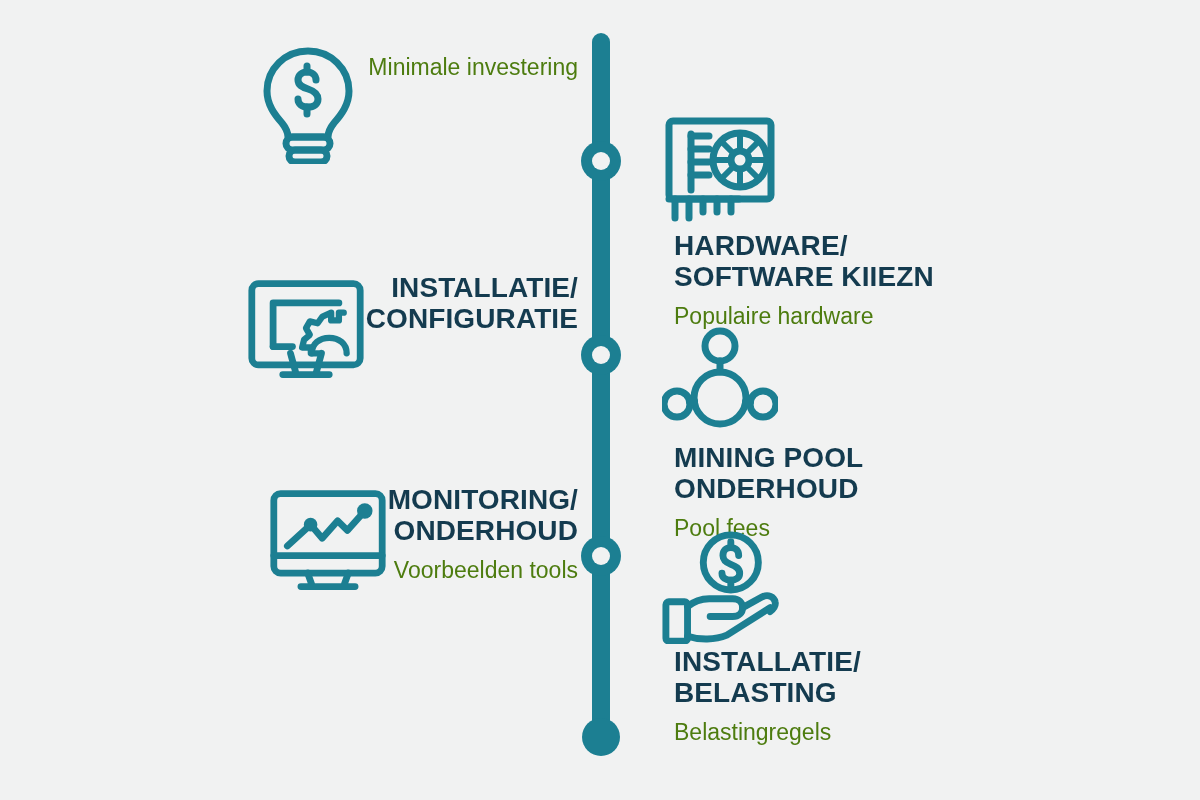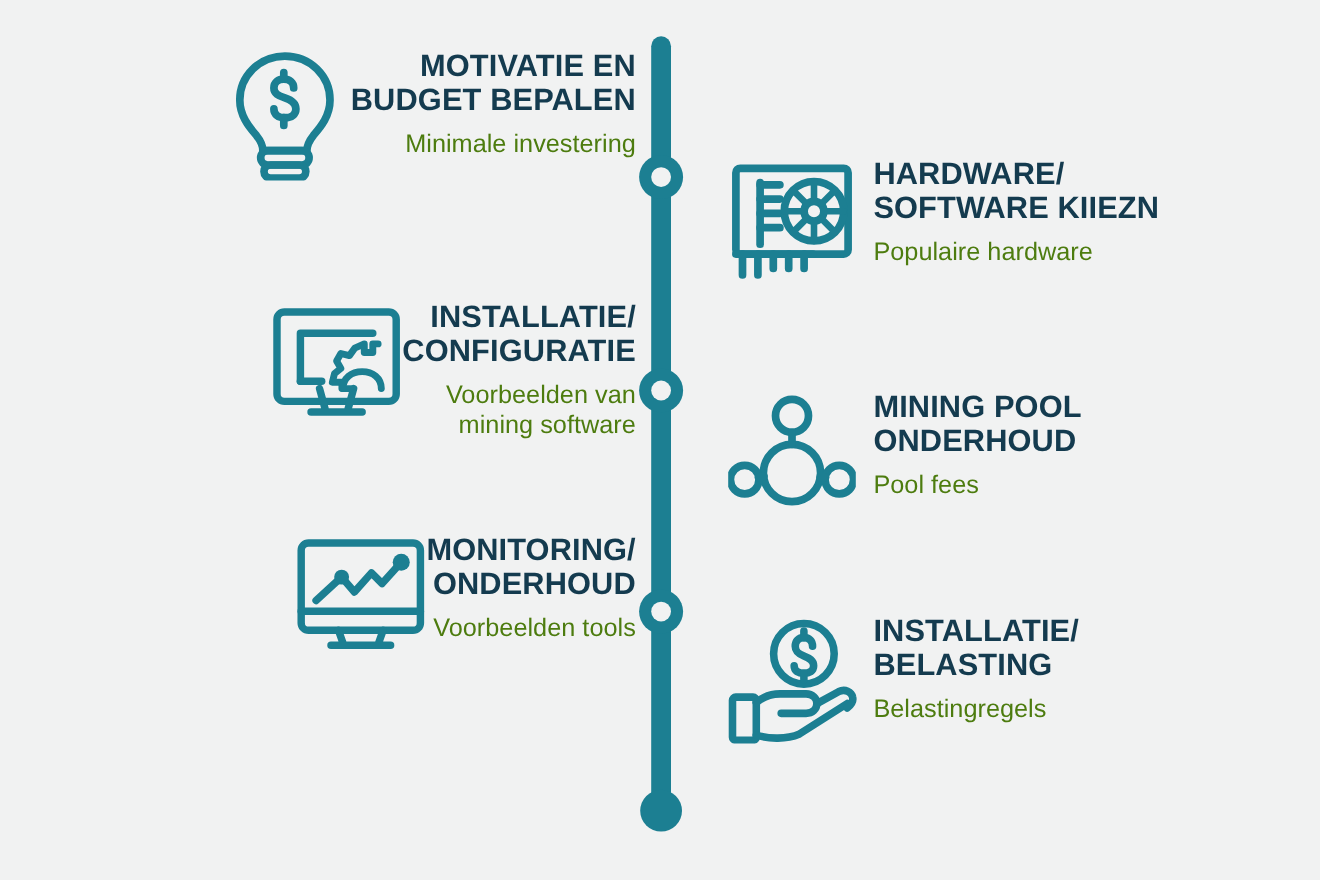--- a/index.html
+++ b/index.html
@@ -74,22 +74,22 @@
   .item {
     position: absolute;
     display: flex;
     align-items: flex-start;
   }
   .item.left {
     flex-direction: row;
     justify-content: flex-end;
   }
   .item.right {
+    flex-direction: column;
     justify-content: flex-start;
-    margin-top: 32px;
   }
 
   .icon-box {
     width: 120px;
     height: 120px;
     flex: 0 0 120px;
     display: flex;
     align-items: center;
     justify-content: center;
   }
@@ -149,22 +149,20 @@
     <div class="icon-box">
       <svg width="108" height="120" viewBox="0 0 108 120" fill="none" stroke="#1c7f92" stroke-width="7" stroke-linecap="round" stroke-linejoin="round">
         <path d="M54 7 C31 7 13 25 13 47 C13 61 21 71 28 79 C32 84 34 88 34 93 L74 93 C74 88 76 84 80 79 C87 71 95 61 95 47 C95 25 77 7 54 7 Z"></path>
         <rect x="32" y="93" width="44" height="13" rx="6.5"></rect>
         <rect x="35" y="106" width="38" height="12" rx="6"></rect>
         <path d="M62 36 C62 31 58 28 53 28 C48 28 44 31 44 36 C44 41 48 43 54 45 C60 47 64 50 64 55 C64 60 60 63 54 63 C48 63 44 60 44 55"></path>
         <path d="M53 22 L53 28 M53 63 L53 70"></path>
       </svg>
     </div>
     <div class="text-box">
-      <div class="item-title">MOTIVATIE EN
-BUDGET BEPALEN</div>
       <div class="item-sub">Minimale investering</div>
     </div>
   </div>
 
   <div class="item right row-r1">
     <div class="icon-box">
       <svg width="118" height="112" viewBox="0 0 118 112" fill="none" stroke="#1c7f92" stroke-width="7" stroke-linecap="round" stroke-linejoin="round">
         <rect x="8" y="7" width="102" height="78" rx="4"></rect>
         <path d="M30 20 L30 76"></path>
         <path d="M30 22 L48 22 M30 35 L48 35 M30 48 L48 48 M30 61 L48 61"></path>
@@ -189,22 +187,20 @@
         <path d="M28 71 L28 26 L96 26"></path>
         <path d="M28 71 L48 71"></path>
         <path d="M52 112 L46 90 M72 112 L78 90 M38 112 L86 112" transform="translate(0,-12)"></path>
         <path d="M101 36 L96 36 L96 44 L88 44 L88 36 L79 40 L74 47 L66 45 L62 52 L66 59 L60 64 L58 72 L67 72 L67 78 L75 78" stroke-width="6.5"></path>
         <path d="M68 78 C68 68 76 62 86 62 C96 62 104 68 104 78" stroke-width="6.5"></path>
       </svg>
     </div>
     <div class="text-box">
       <div class="item-title">INSTALLATIE/
 CONFIGURATIE</div>
-      <div class="item-sub">Voorbeelden van
-mining software</div>
     </div>
   </div>
 
   <div class="item right row-r2">
     <div class="icon-box">
       <svg width="116" height="112" viewBox="0 0 116 112" fill="none" stroke="#1c7f92" stroke-width="7" stroke-linecap="round" stroke-linejoin="round">
         <circle cx="58" cy="72" r="26"></circle>
         <circle cx="58" cy="20" r="15"></circle>
         <circle cx="15" cy="78" r="13"></circle>
         <circle cx="101" cy="78" r="13"></circle>

